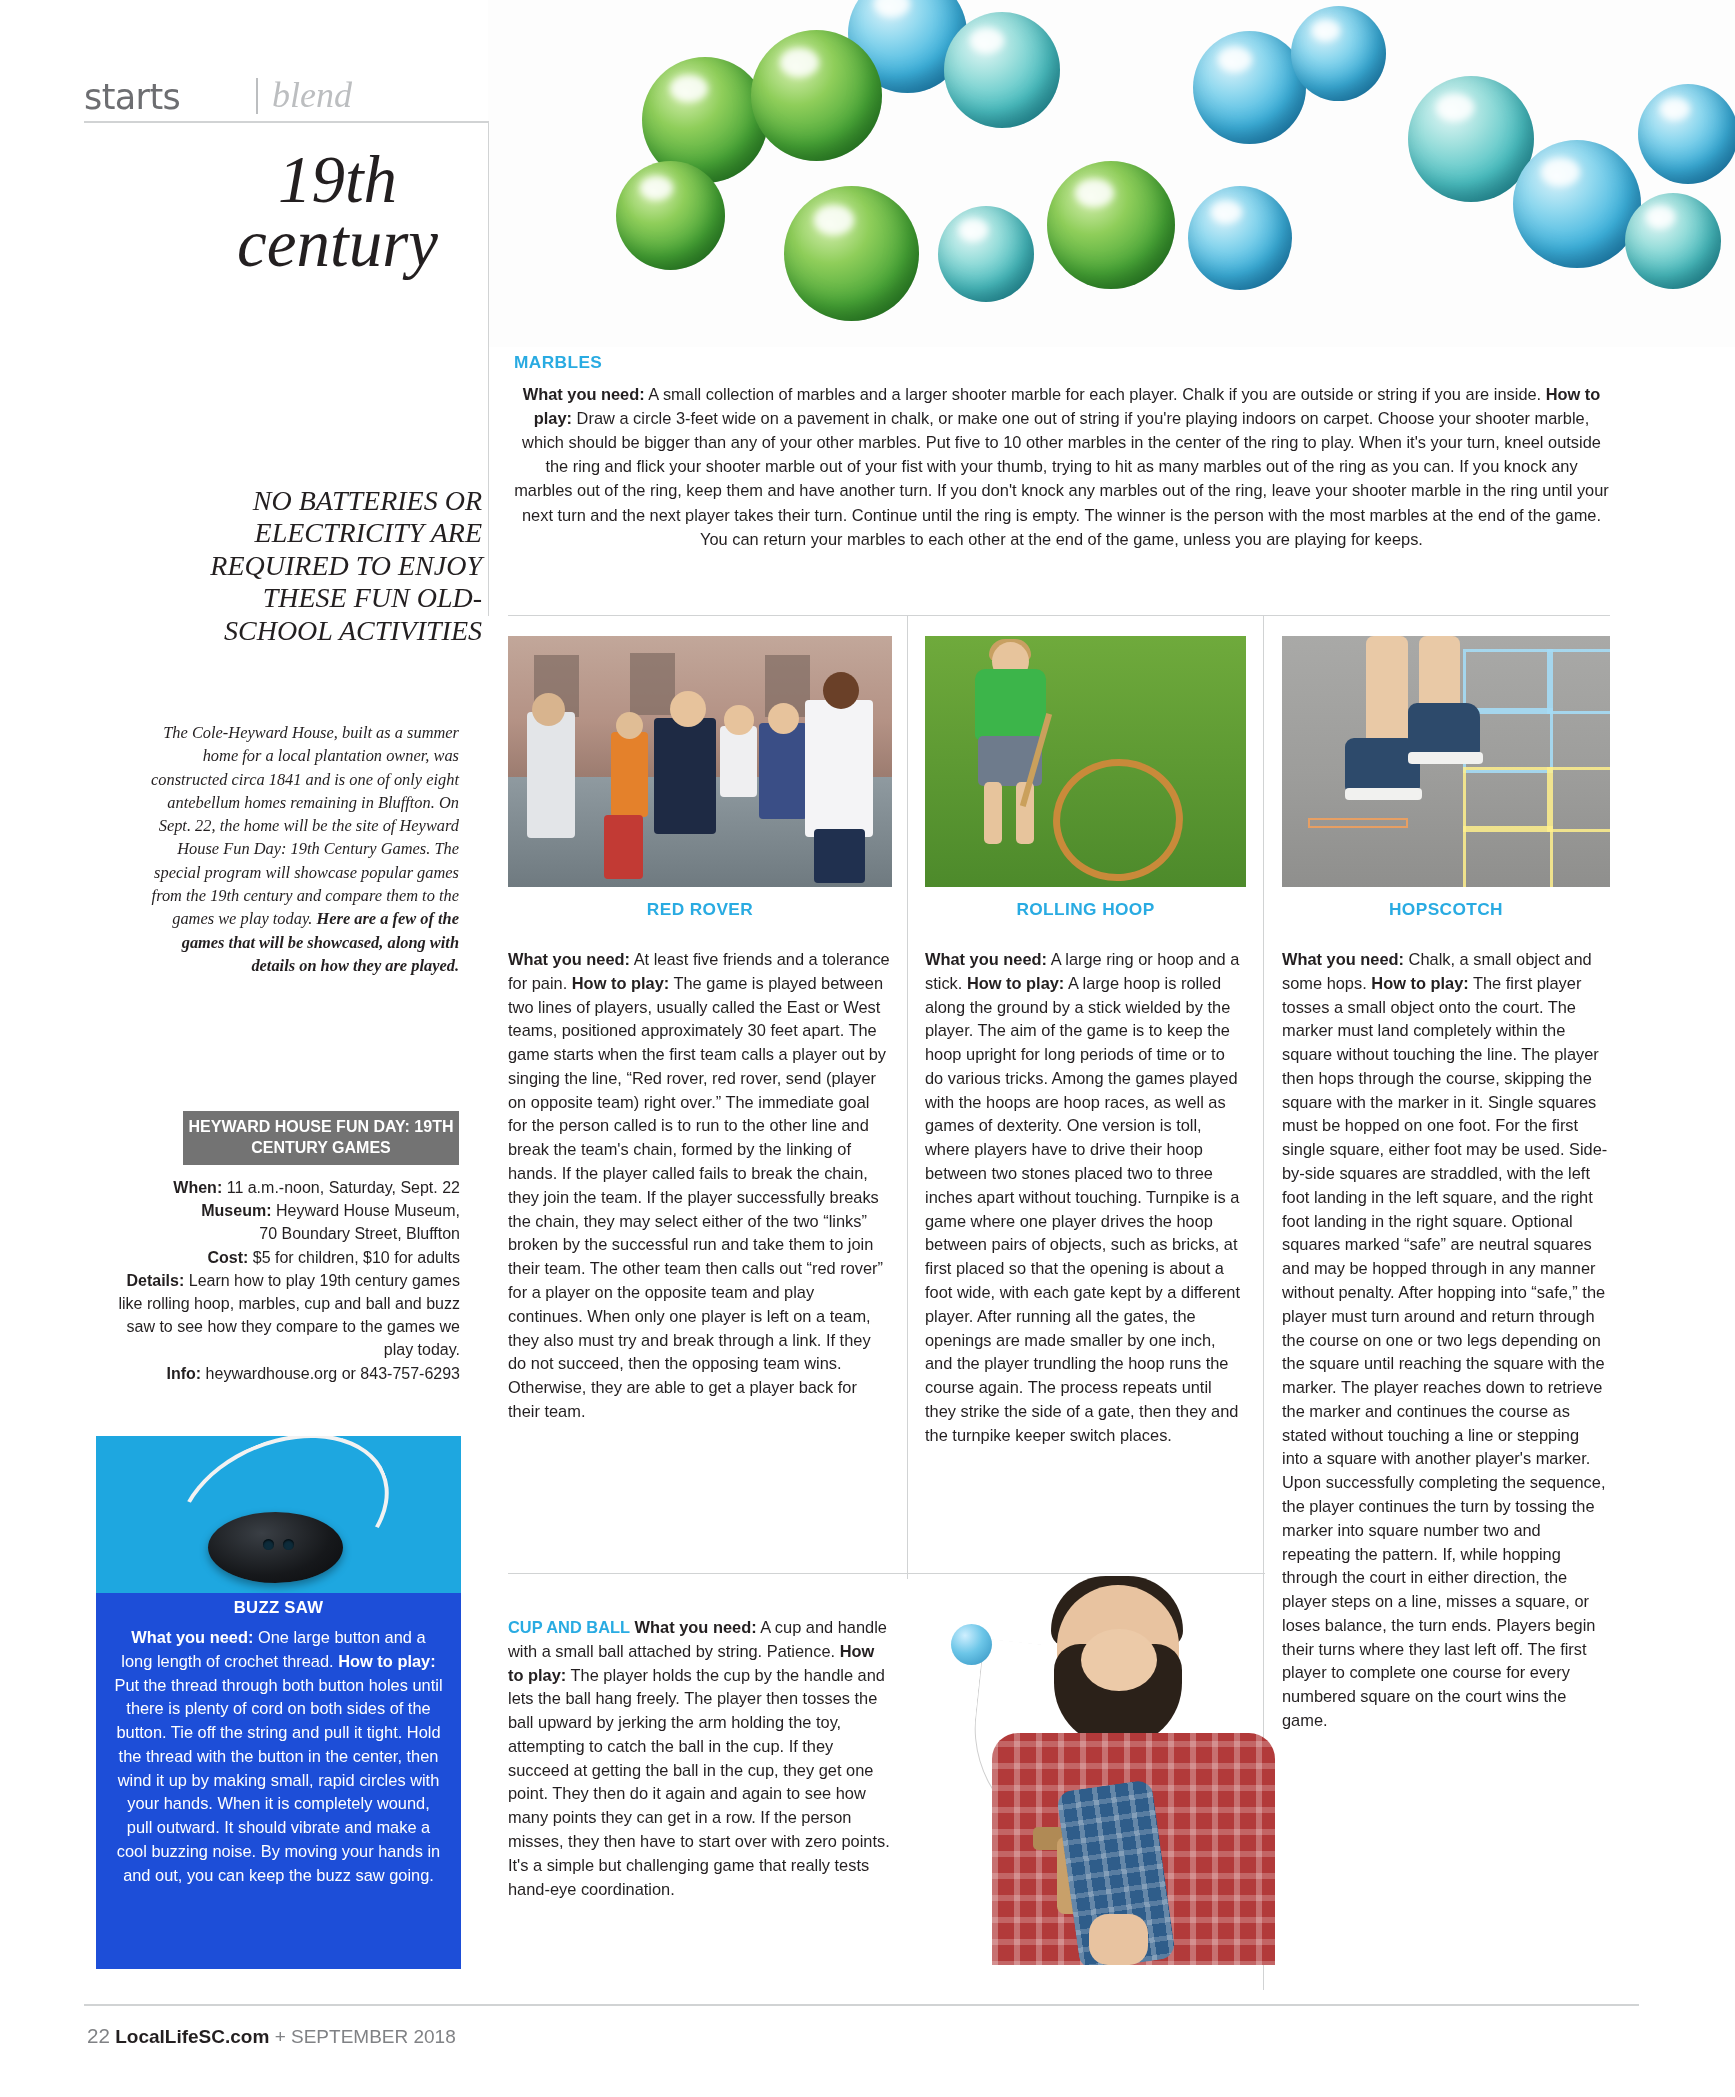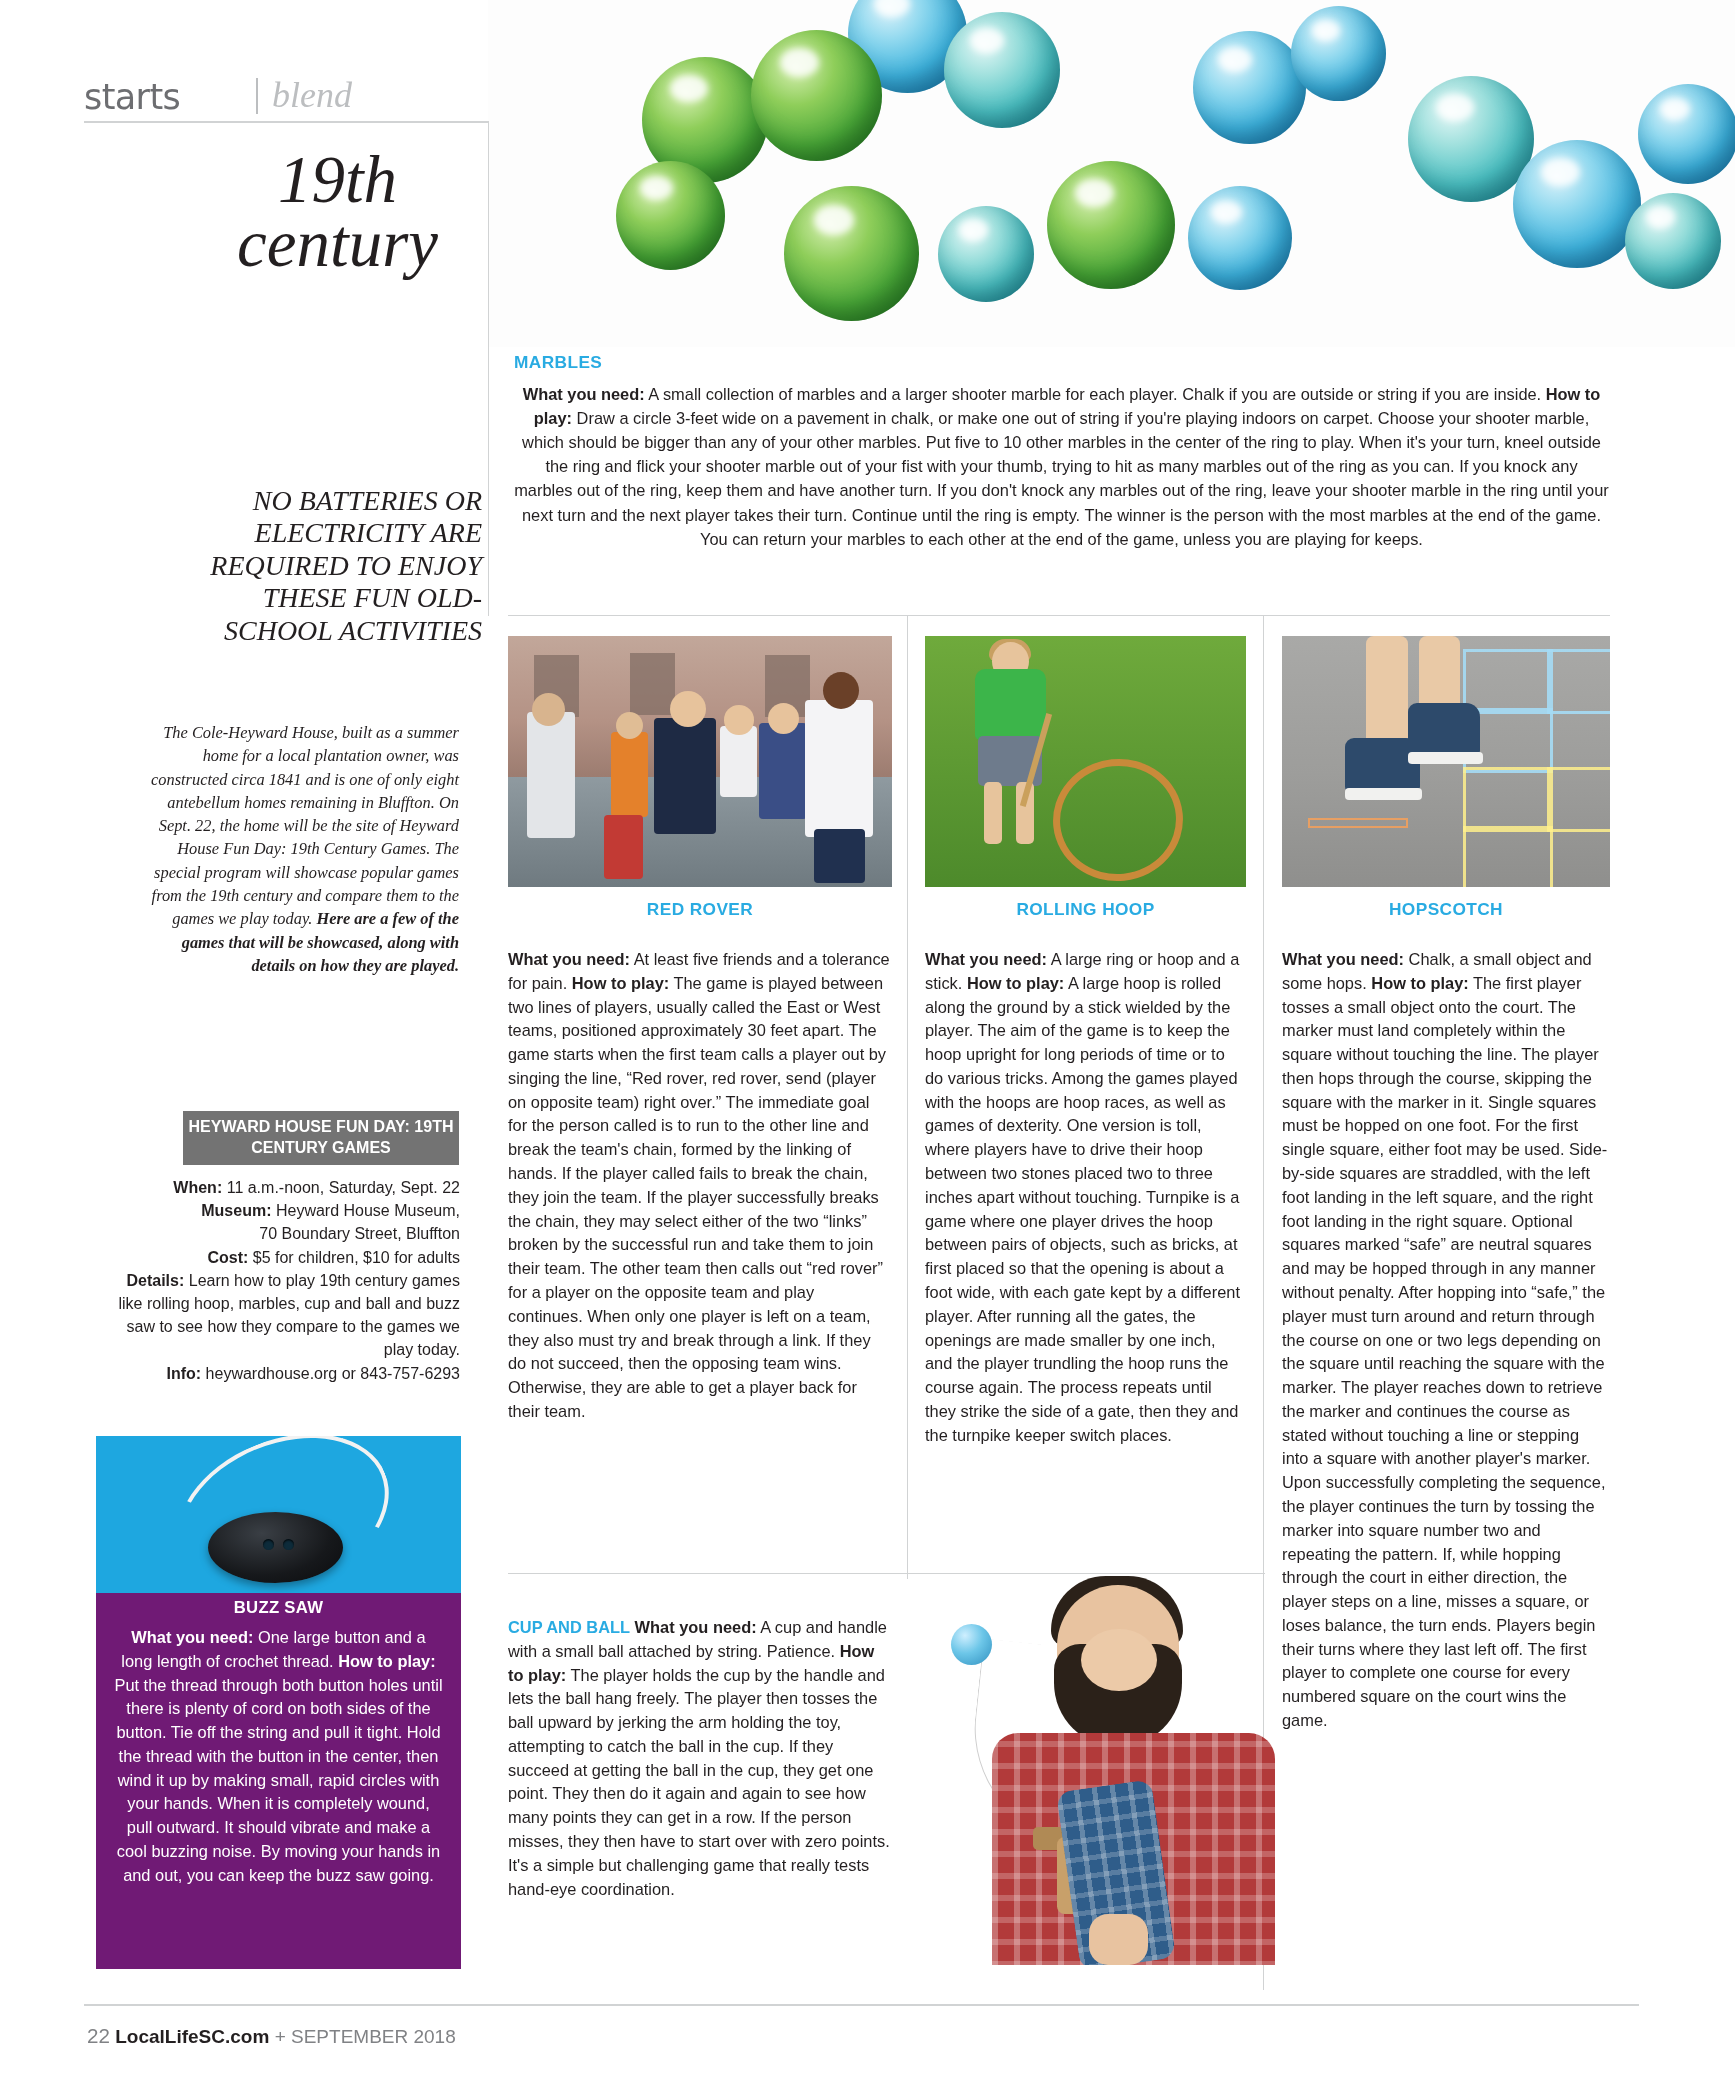--- a/index.html
+++ b/index.html
@@ -164,21 +164,21 @@
   }
   .event-body b { font-weight: bold; }
 
   
   .buzzsaw-box {
     position: absolute;
     left: 96px;
     top: 1436px;
     width: 365px;
     height: 533px;
-    background: #701a75;
+    background: #1d4ed8;
     overflow: hidden;
   }
   .buzz-photo {
     position: absolute;
     left: 0;
     top: 0;
     width: 365px;
     height: 157px;
     background: #1ea7e0;
     overflow: hidden;

